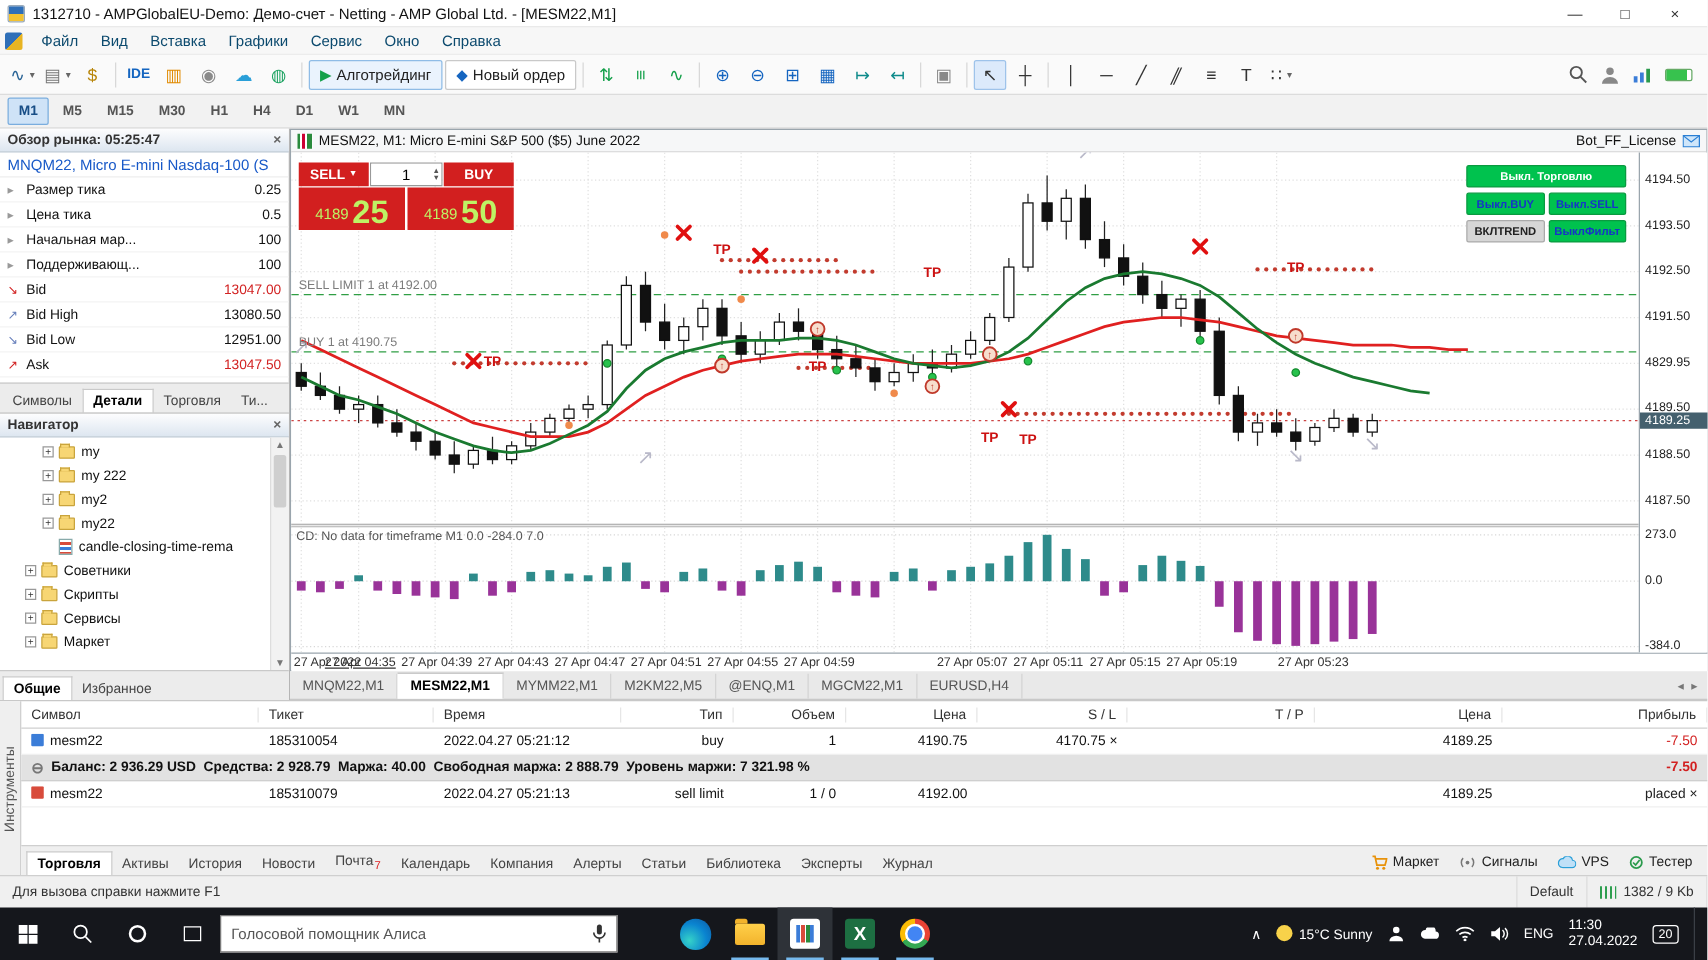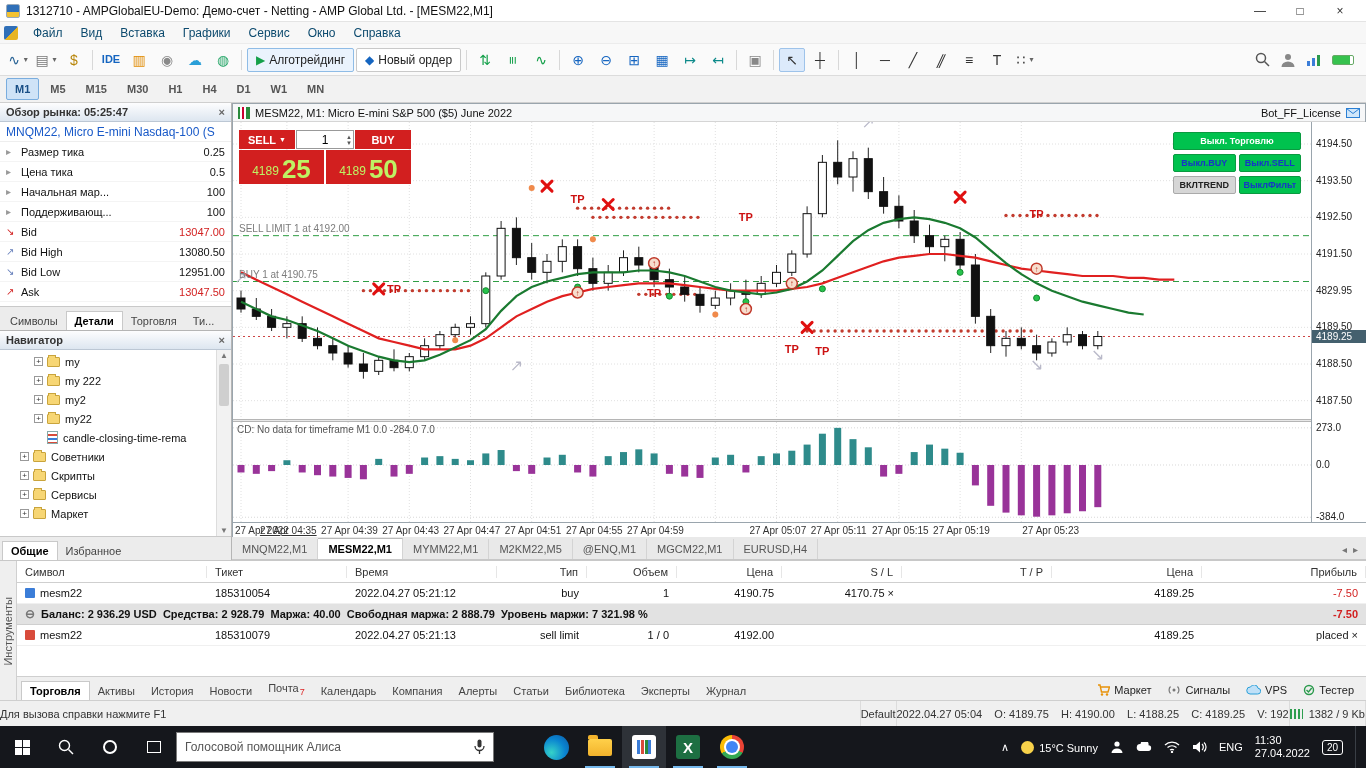--- a/index.html
+++ b/index.html
@@ -103,21 +103,21 @@
 .trow.balance{background:#e2e2e2;font-weight:bold;border-bottom:1px solid #cfcfcf}
 .sym-ic{display:inline-block;width:10px;height:10px;border-radius:1px;margin-right:5px;vertical-align:-1px}
 .bal-ic{margin:0 6px 0 8px;color:#777;font-size:12px}
 .bal-text{white-space:pre}
 .bal-profit{margin-left:auto;color:#d21f1f;padding-right:8px}
 .tb-tabs{position:absolute;left:17px;bottom:0;width:1349px;height:24px;background:#efefef;border-top:1px solid #cfcfcf;display:flex;align-items:flex-end;padding-left:4px;font-size:11px}
 .tb-utils{margin-left:auto;display:flex;align-items:center;gap:16px;padding:0 12px 4px 0;font-size:11px;color:#222}
 .util{display:flex;align-items:center;gap:4px}
 
 .statusbar{position:absolute;top:700px;left:0;width:1366px;height:26px;background:#f0f0f0;border-top:1px solid #cfcfcf;display:flex;align-items:center;font-size:11px;color:#333}
-.sseg{padding:0 0;border-right:1px solid #dcdcdc;height:100%;display:flex;align-items:center;gap:6px}
+.sseg{padding:0 10px;border-right:1px solid #dcdcdc;height:100%;display:flex;align-items:center;gap:6px}
 .sseg.grow{flex:1}
 .bars-ic{width:13px;height:10px;background:repeating-linear-gradient(90deg,#2e9e4f 0 2px,transparent 2px 4px)}
 
 .taskbar{position:absolute;top:726px;left:0;width:1366px;height:42px;background:#15171c;display:flex;align-items:center;color:#fff}
 .tb-icon{width:44px;height:42px;display:flex;align-items:center;justify-content:center}
 .win-logo{width:15px;height:15px;display:grid;grid-template-columns:7px 7px;grid-template-rows:7px 7px;gap:1px}
 .win-logo i{background:#fff}
 .ring{width:14px;height:14px;border:2px solid #fff;border-radius:50%}
 .tview{width:14px;height:12px;border:1.5px solid #fff}
 .searchbox{width:318px;height:30px;background:#fff;border:1px solid #7a7a7a;display:flex;align-items:center;padding:0 8px;color:#555;font-size:12px;gap:8px}
@@ -986,21 +986,20 @@
             </svg>
           <span>Тестер</span>
         </span>
       </span>
     </div>
   </div>
 
   <div class="statusbar">
     <div class="sseg grow">Для вызова справки нажмите F1</div>
     <div class="sseg">Default</div>
-    <div class="sseg pre">2022.04.27 05:04    O: 4189.75    H: 4190.00    L: 4188.25    C: 4189.25    V: 192</div>
     <div class="sseg">
       <span class="bars-ic"></span>
       <span>1382 / 9 Kb</span>
     </div>
   </div>
 
   <div class="taskbar">
     <div class="tb-icon">
         <span class="win-logo">
           <i></i>

